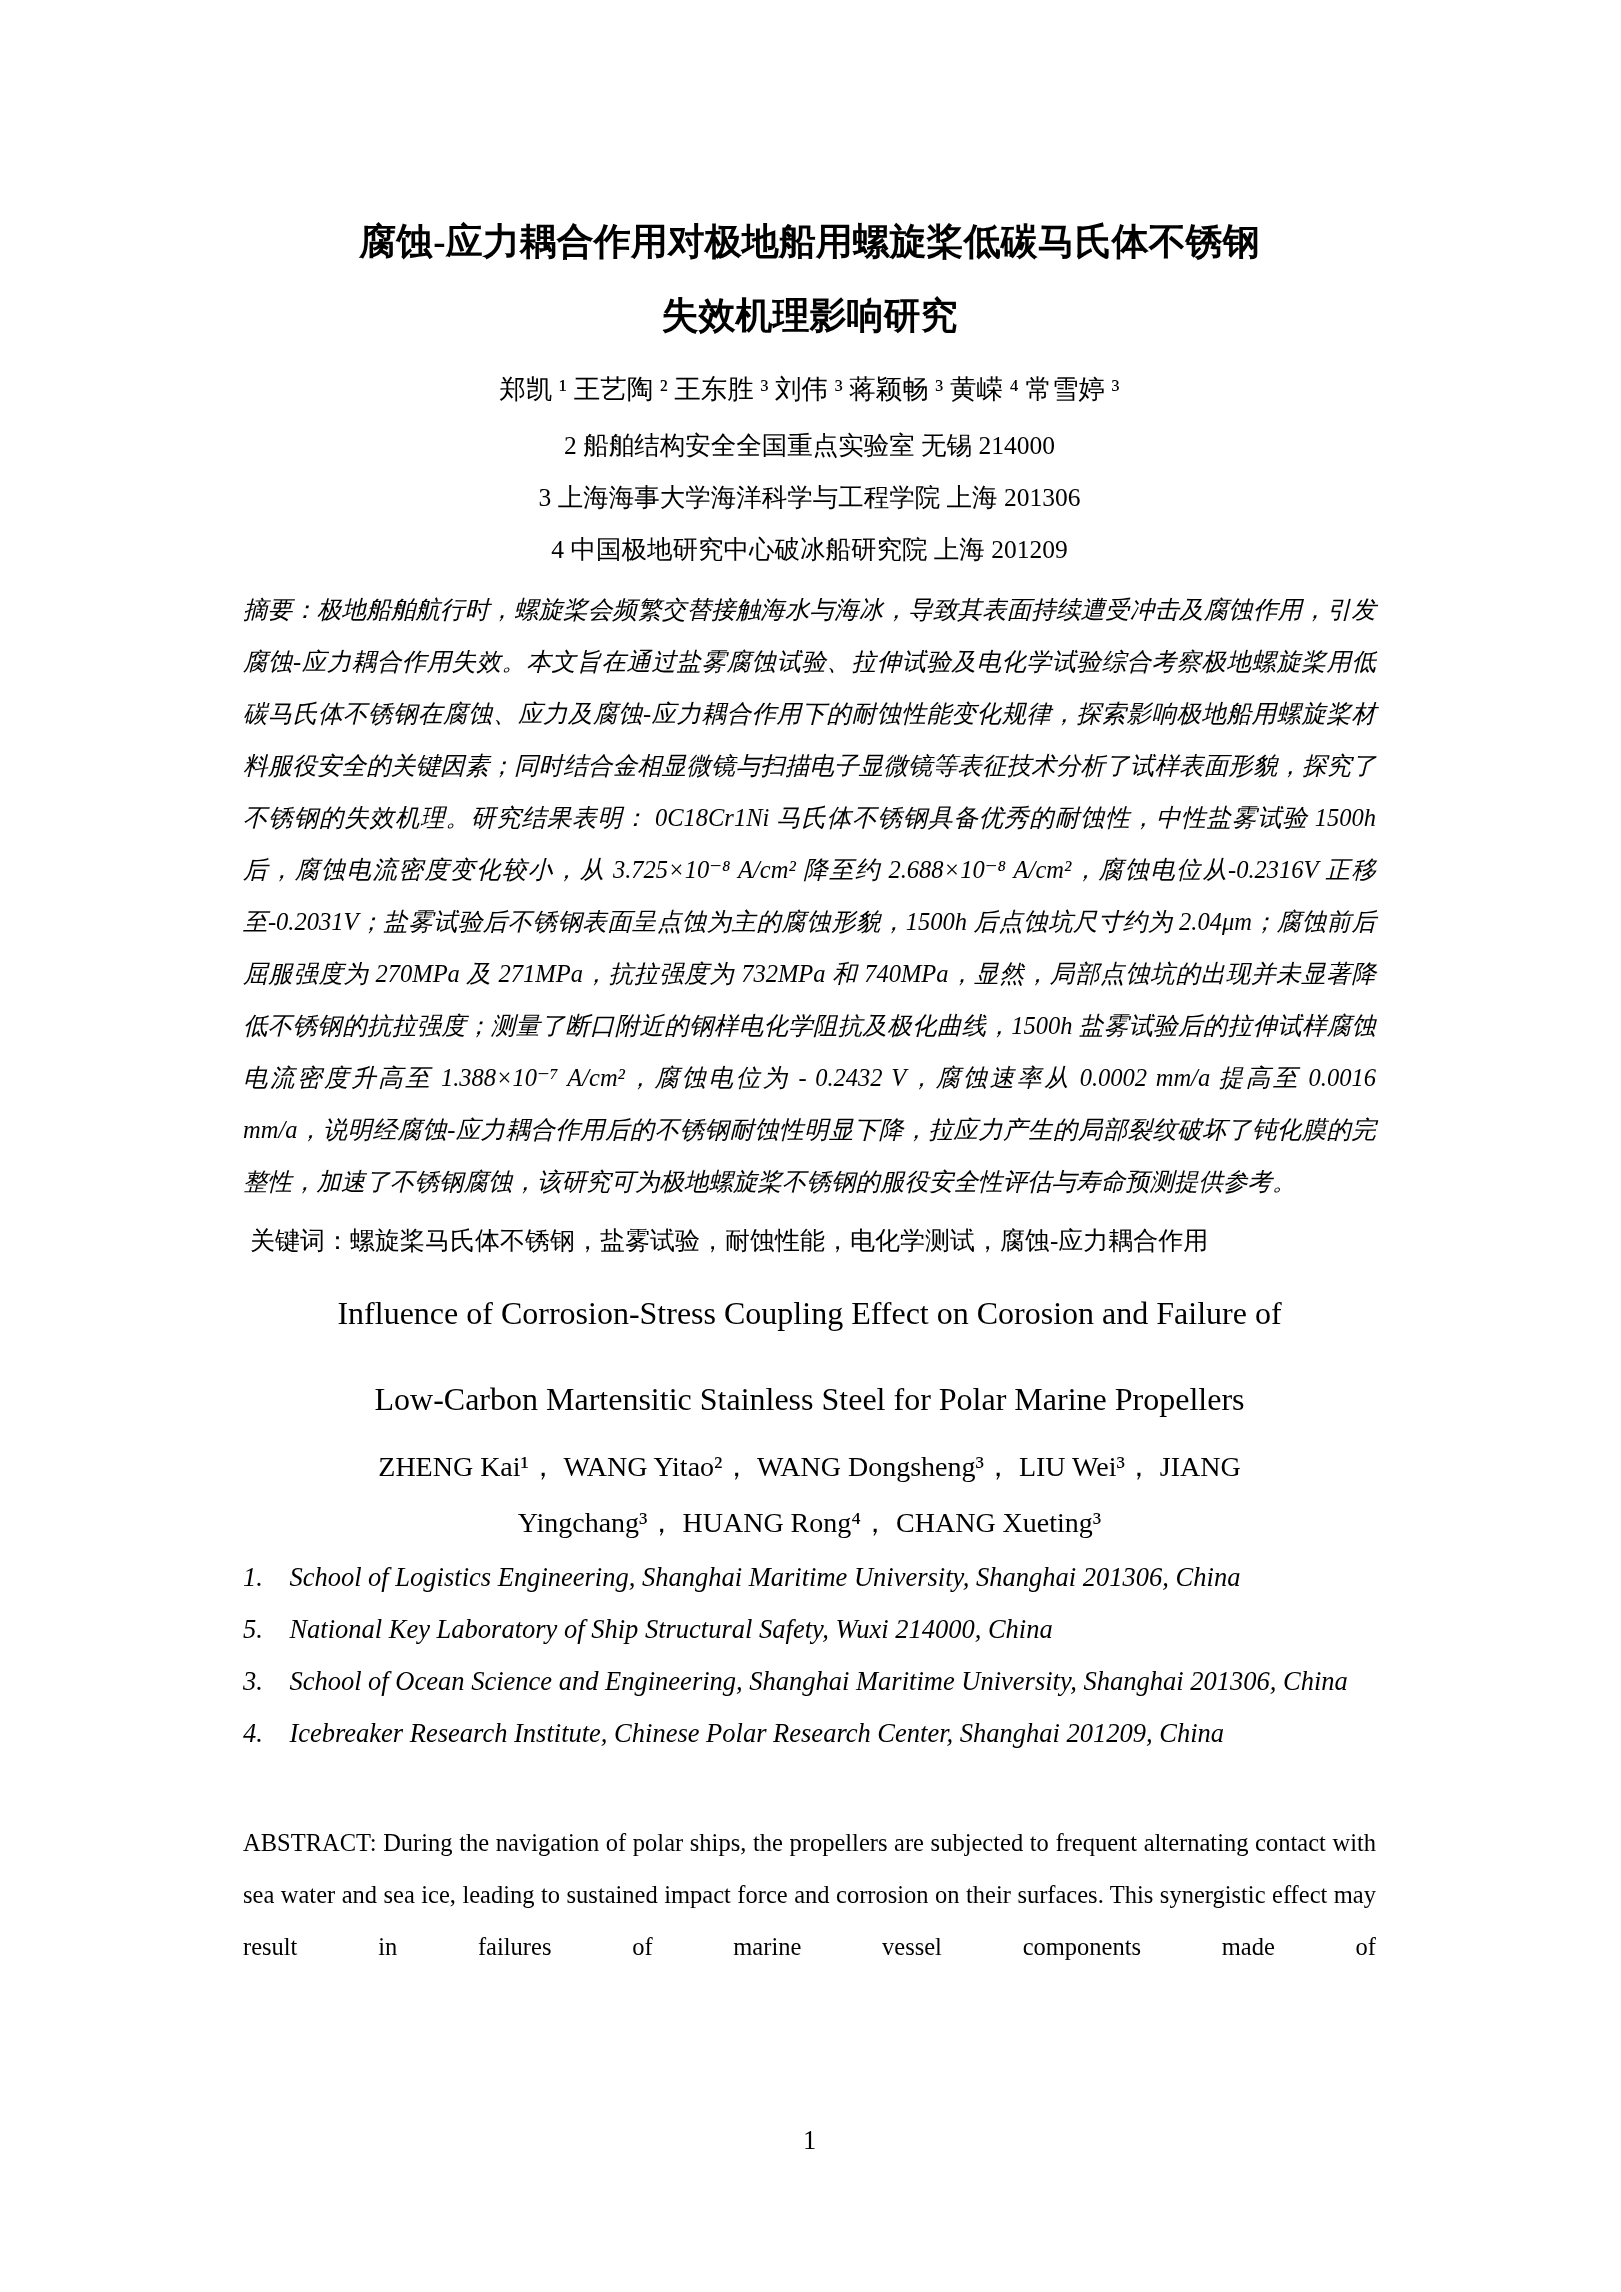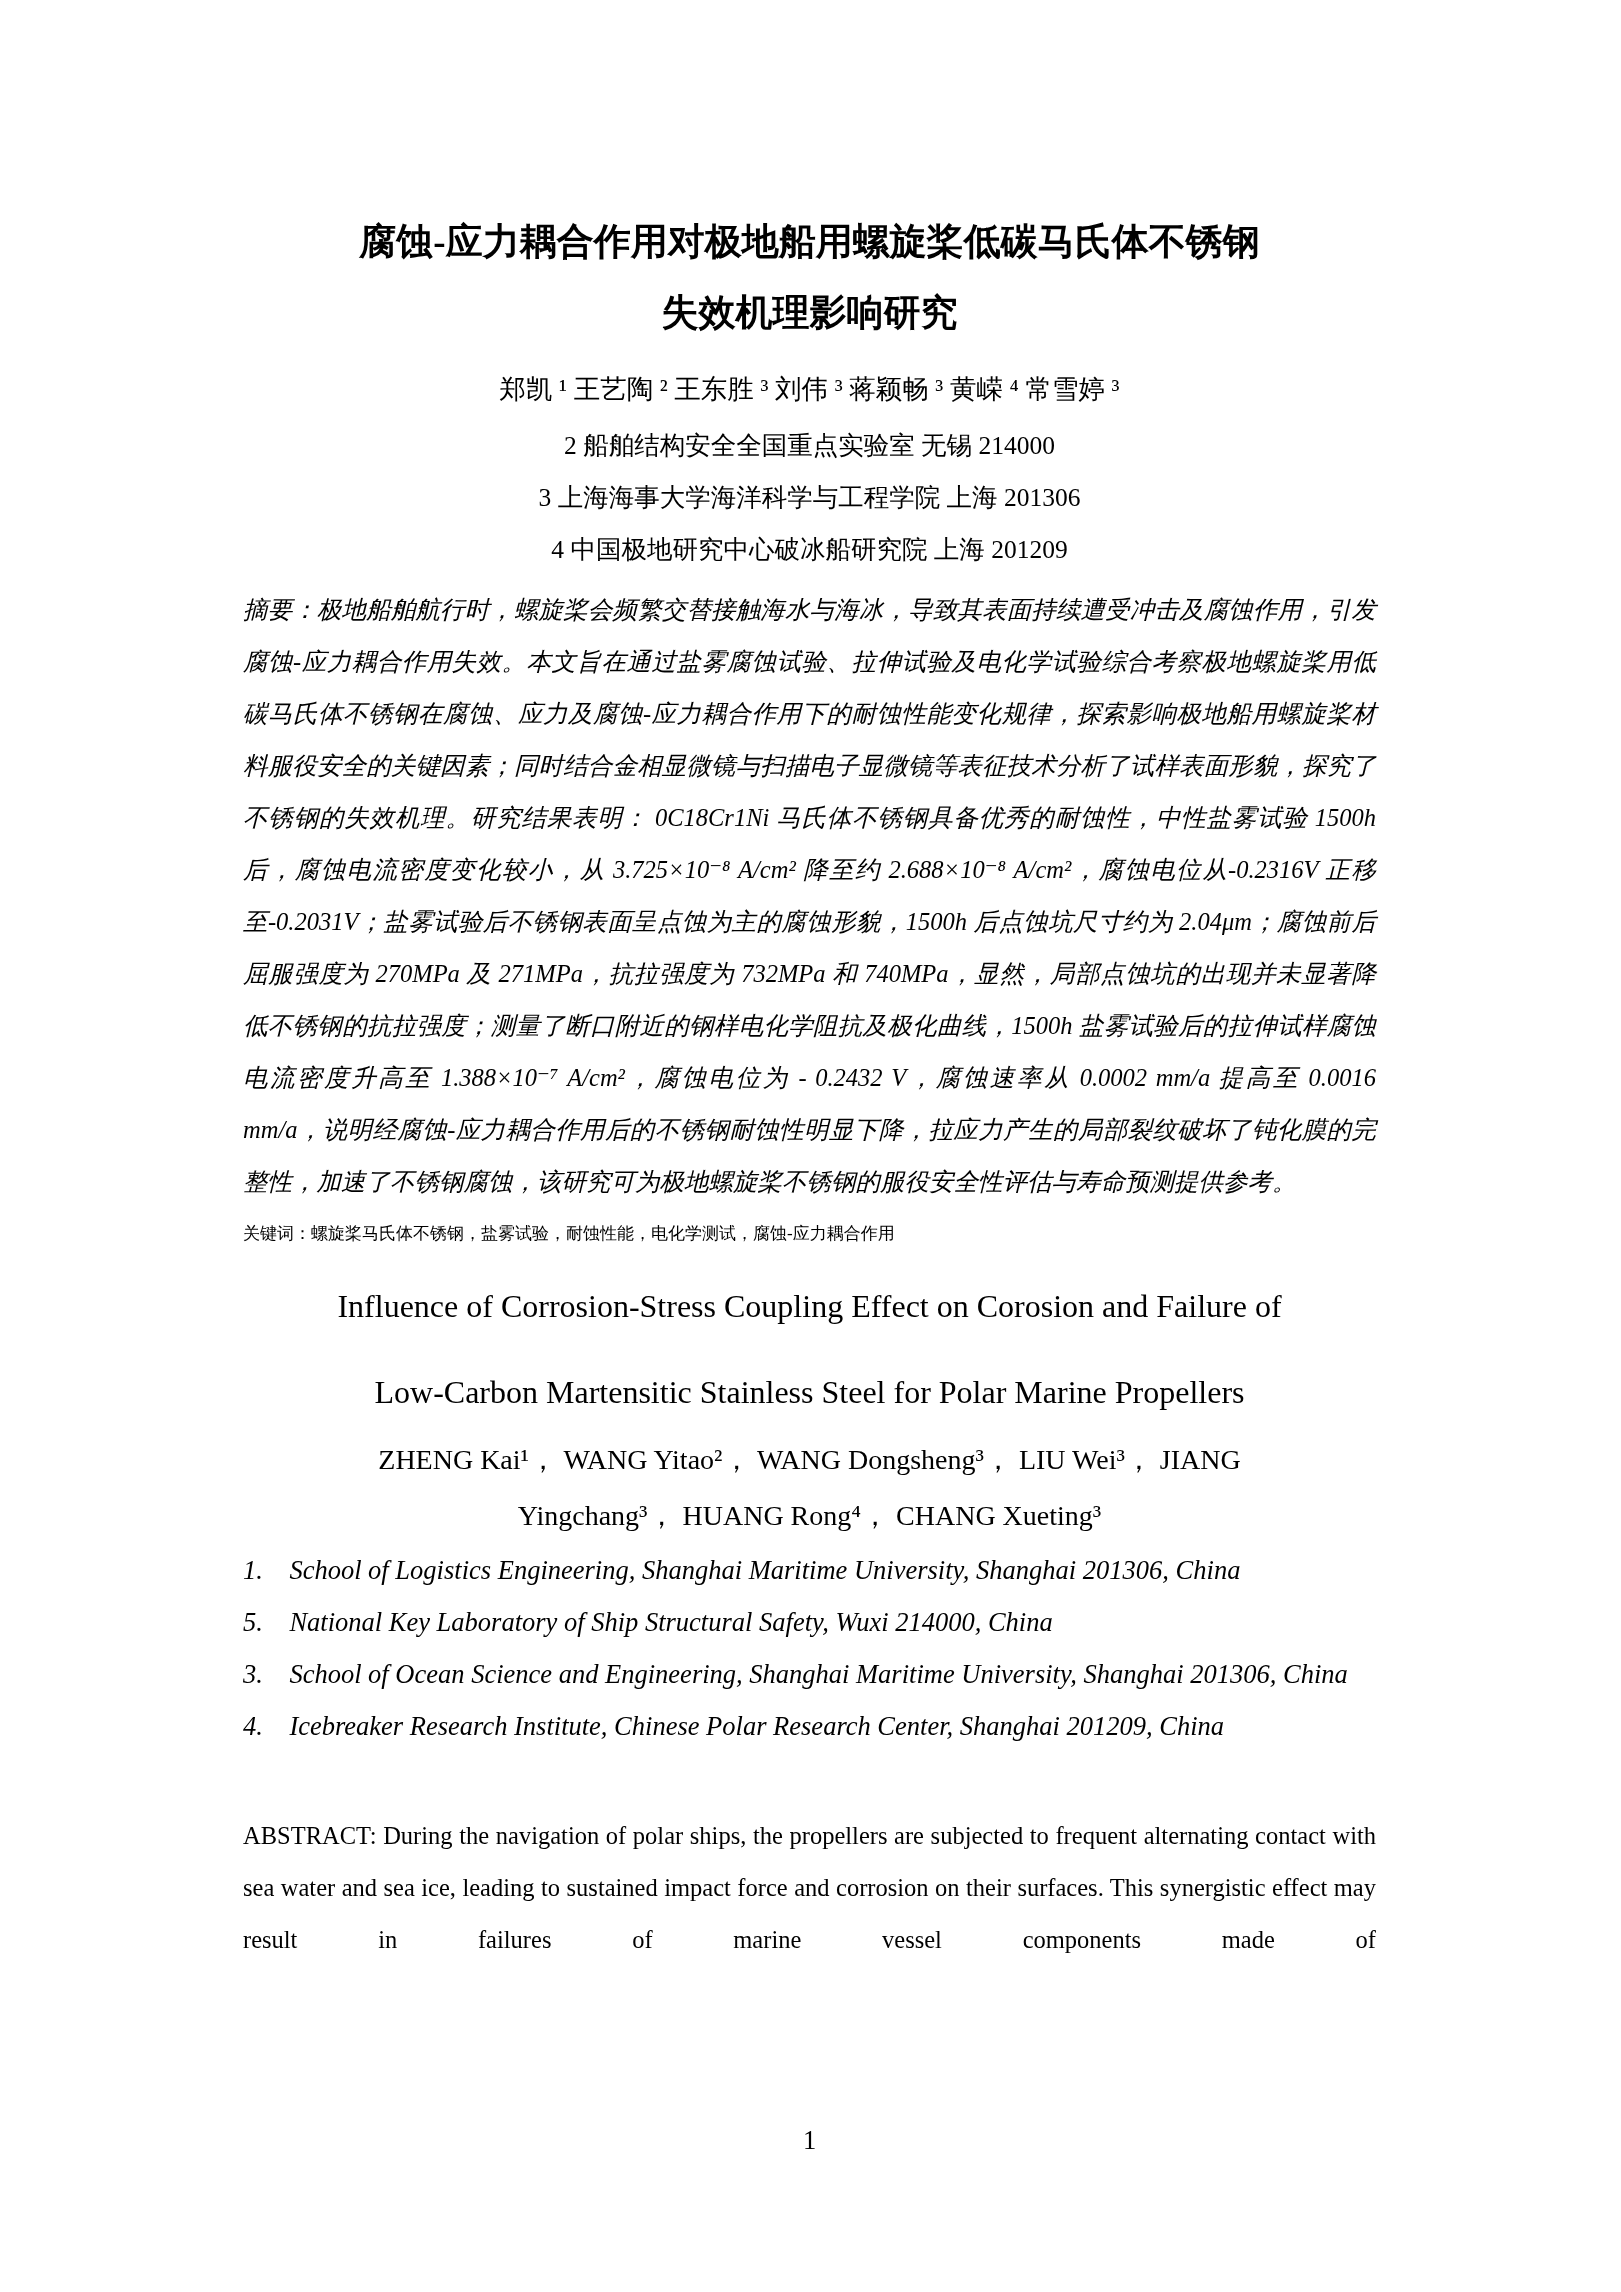--- a/index.html
+++ b/index.html
@@ -24,21 +24,21 @@
   }
   
   .cn-title {
     font-size: 37px;
     line-height: 55px;
     font-weight: bold;
     text-align: center;
     margin: 0;
   }
   .cn-title-1 { margin-top: 214px; }
-  .cn-title-2 { margin-top: 18.6px; font-family: Liberation Mono, monospace; }
+  .cn-title-2 { margin-top: 18.6px; }
   
   .cn-authors {
     margin-top: 27.4px;
     font-size: 26.5px;
     line-height: 39px;
     text-align: center;
   }
   
   .cn-affils { margin-top: 10.8px; }
   .cn-affil {
@@ -48,22 +48,22 @@
   }
   
   .cn-abstract {
     margin: 7.8px 0 0 0;
     font-size: 24.5px;
     line-height: 52px;
     text-align: justify;
     font-style: italic;
   }
   .cn-keywords {
-    margin: 0;
-    font-size: 17px;
+    margin: 7px;
+    font-size: 25px;
     line-height: 52px;
     text-align: left;
   }
   
   .en-title {
     font-size: 32px;
     line-height: 59px;
     font-weight: normal;
     text-align: center;
     margin: 0;

